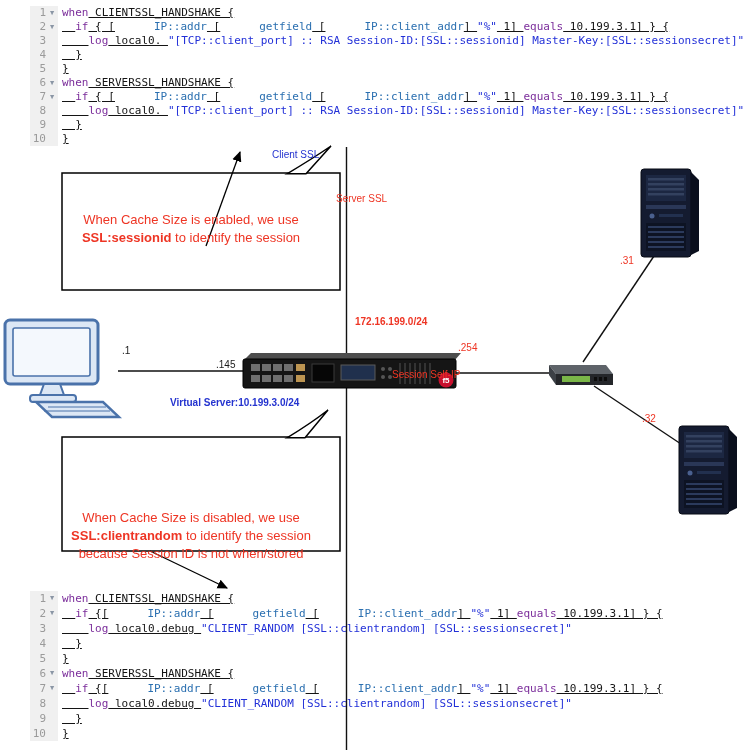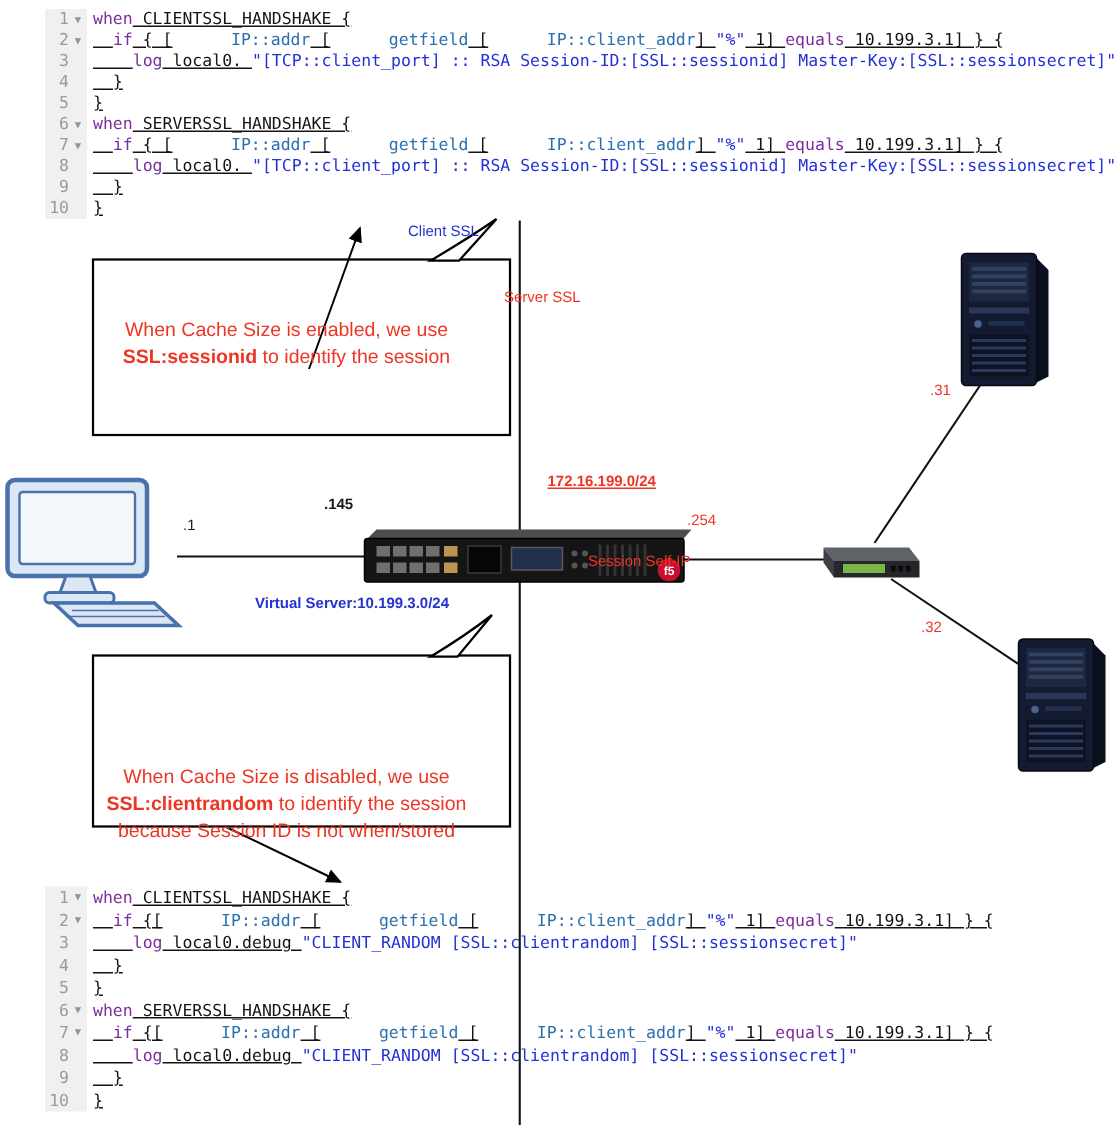--- a/index.html
+++ b/index.html
@@ -174,28 +174,28 @@
         <rect x="604" y="377" width="3" height="4"></rect>
       </g>
     </g>
 
     <use href="#tower" x="641" y="169"></use>
     <use href="#tower" x="679" y="426"></use>
   </svg>
 
   <div class="label blue" style="left:272px;top:149px;">Client SSL</div>
   <div class="label red" style="left:336px;top:149px;margin-top:44px;">Server SSL</div>
-  <div class="label red bold" style="left:365px;top:316px;text-decoration:underline;">172.16.199.0/24</div>
+  <div class="label red bold" style="left:355px;top:316px;">172.16.199.0/24</div>
   <div class="label" style="left:122px;top:345px;">.1</div>
-  <div class="label" style="left:216px;top:331px;font-weight:bold;">.145</div>
+  <div class="label" style="left:216px;top:359px;">.145</div>
   <div class="label red" style="left:458px;top:342px;">.254</div>
   <div class="label red" style="left:392px;top:369px;">Session Self-IP</div>
   <div class="label blue bold" style="left:170px;top:397px;">Virtual Server:10.199.3.0/24</div>
   <div class="label red" style="left:620px;top:255px;">.31</div>
-  <div class="label red" style="left:614px;top:413px;">.32</div>
+  <div class="label red" style="left:642px;top:413px;">.32</div>
 
   <div class="callout-text" style="top:211px;">
     <div>When Cache Size is enabled, we use</div>
     <div><span class="hl">SSL:sessionid</span><span> to identify the session</span></div>
   </div>
 
   <div class="callout-text" style="top:462px;margin-top:47px;">
     <div>When Cache Size is disabled, we use</div>
     <div><span class="hl">SSL:clientrandom</span><span> to identify the session</span></div>
     <div>because Session ID is not when/stored</div>

